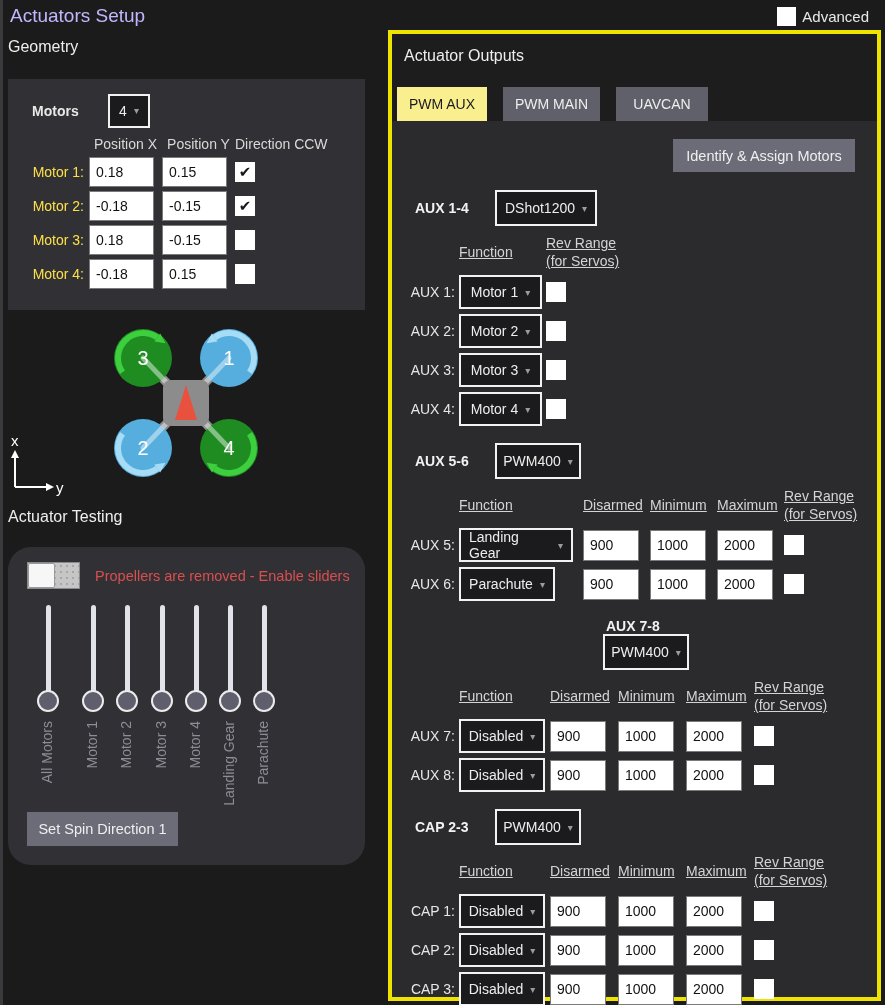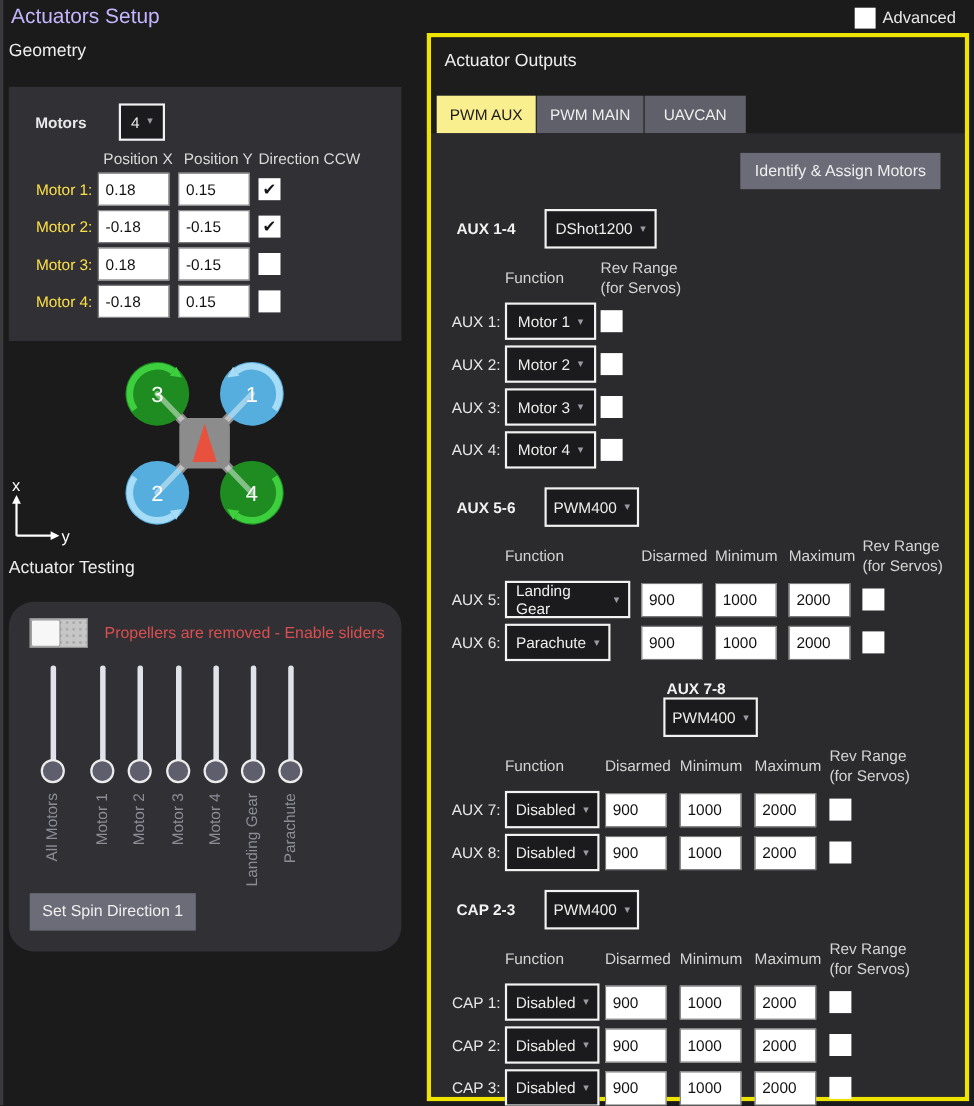--- a/index.html
+++ b/index.html
@@ -72,38 +72,38 @@
   .spin-buttons { position:absolute; top:265px; left:19px; display:flex; gap:17px; }
   .btn { background:#6b6c77; color:#efefef; border:none; font-size:14.5px; font-family:inherit;
          height:34px; display:flex; align-items:center; justify-content:center; cursor:pointer; }
   .spin-buttons .btn { width:151px; }
 
   
   #outputs-panel { position:absolute; left:388px; top:30px; width:493px; height:971px;
                    border:4px solid #efe400; background:#1d1d1e; }
   .out-top { height:87px; background:#1d1d1e; position:relative; }
   .out-title { padding:13px 0 0 12px; font-size:16px; color:#eeeeee; }
-  .tabs { position:absolute; bottom:0; left:5px; display:flex; gap:1px; }
+  .tabs { position:absolute; bottom:0; left:5px; display:flex; gap:16px; }
   .tab { height:34px; display:flex; align-items:center; justify-content:center; font-size:14px;
          background:#5f606a; color:#eeeeee; cursor:pointer; }
   .tab.active { background:#f9ef8e; color:#1b1b1b; }
   .tab.t0 { width:90px; } .tab.t1 { width:97px; } .tab.t2 { width:92px; }
 
   .out-content { background:#2b2b2e; height:876px; padding-top:18px; }
   .identify-row { display:flex; justify-content:flex-end; padding-right:22px; }
   .identify-row .btn { width:182px; height:33px; }
 
   .group { margin-left:7px; }
   .group-title { display:flex; align-items:center; margin:18px 0 0 16px; }
   .group-title .gname { width:80px; font-weight:bold; font-size:14px; color:#f2f2f2; }
   .dd-protocol { height:36px; padding:0 10px; }
   .dd-proto-wide { width:102px; }
   .dd-proto-std { width:86px; }
 
-  .hdr-row { display:flex; align-items:center; margin-top:8px; font-size:14px; color:#d4d4d4; min-height:34px; }
+  .hdr-row { display:flex; align-items:center; margin-top:8px; font-size:14px; color:#d4d4d4; min-height:34px;text-decoration:underline; }
   .hdr-row .h-label { width:60px; }
   .hdr-rev { line-height:18px; }
   .o-row { display:flex; align-items:center; margin-top:5px; height:34px; }
   .o-row .rl { width:60px; text-align:right; padding-right:4px; font-size:14px; color:#e6e6e6; }
 
   
   .g1 .col-func { width:87px; }
   .g2 .col-func { width:124px; }
   .g3 .col-func { width:91px; }
   .col-val { width:67px; }

